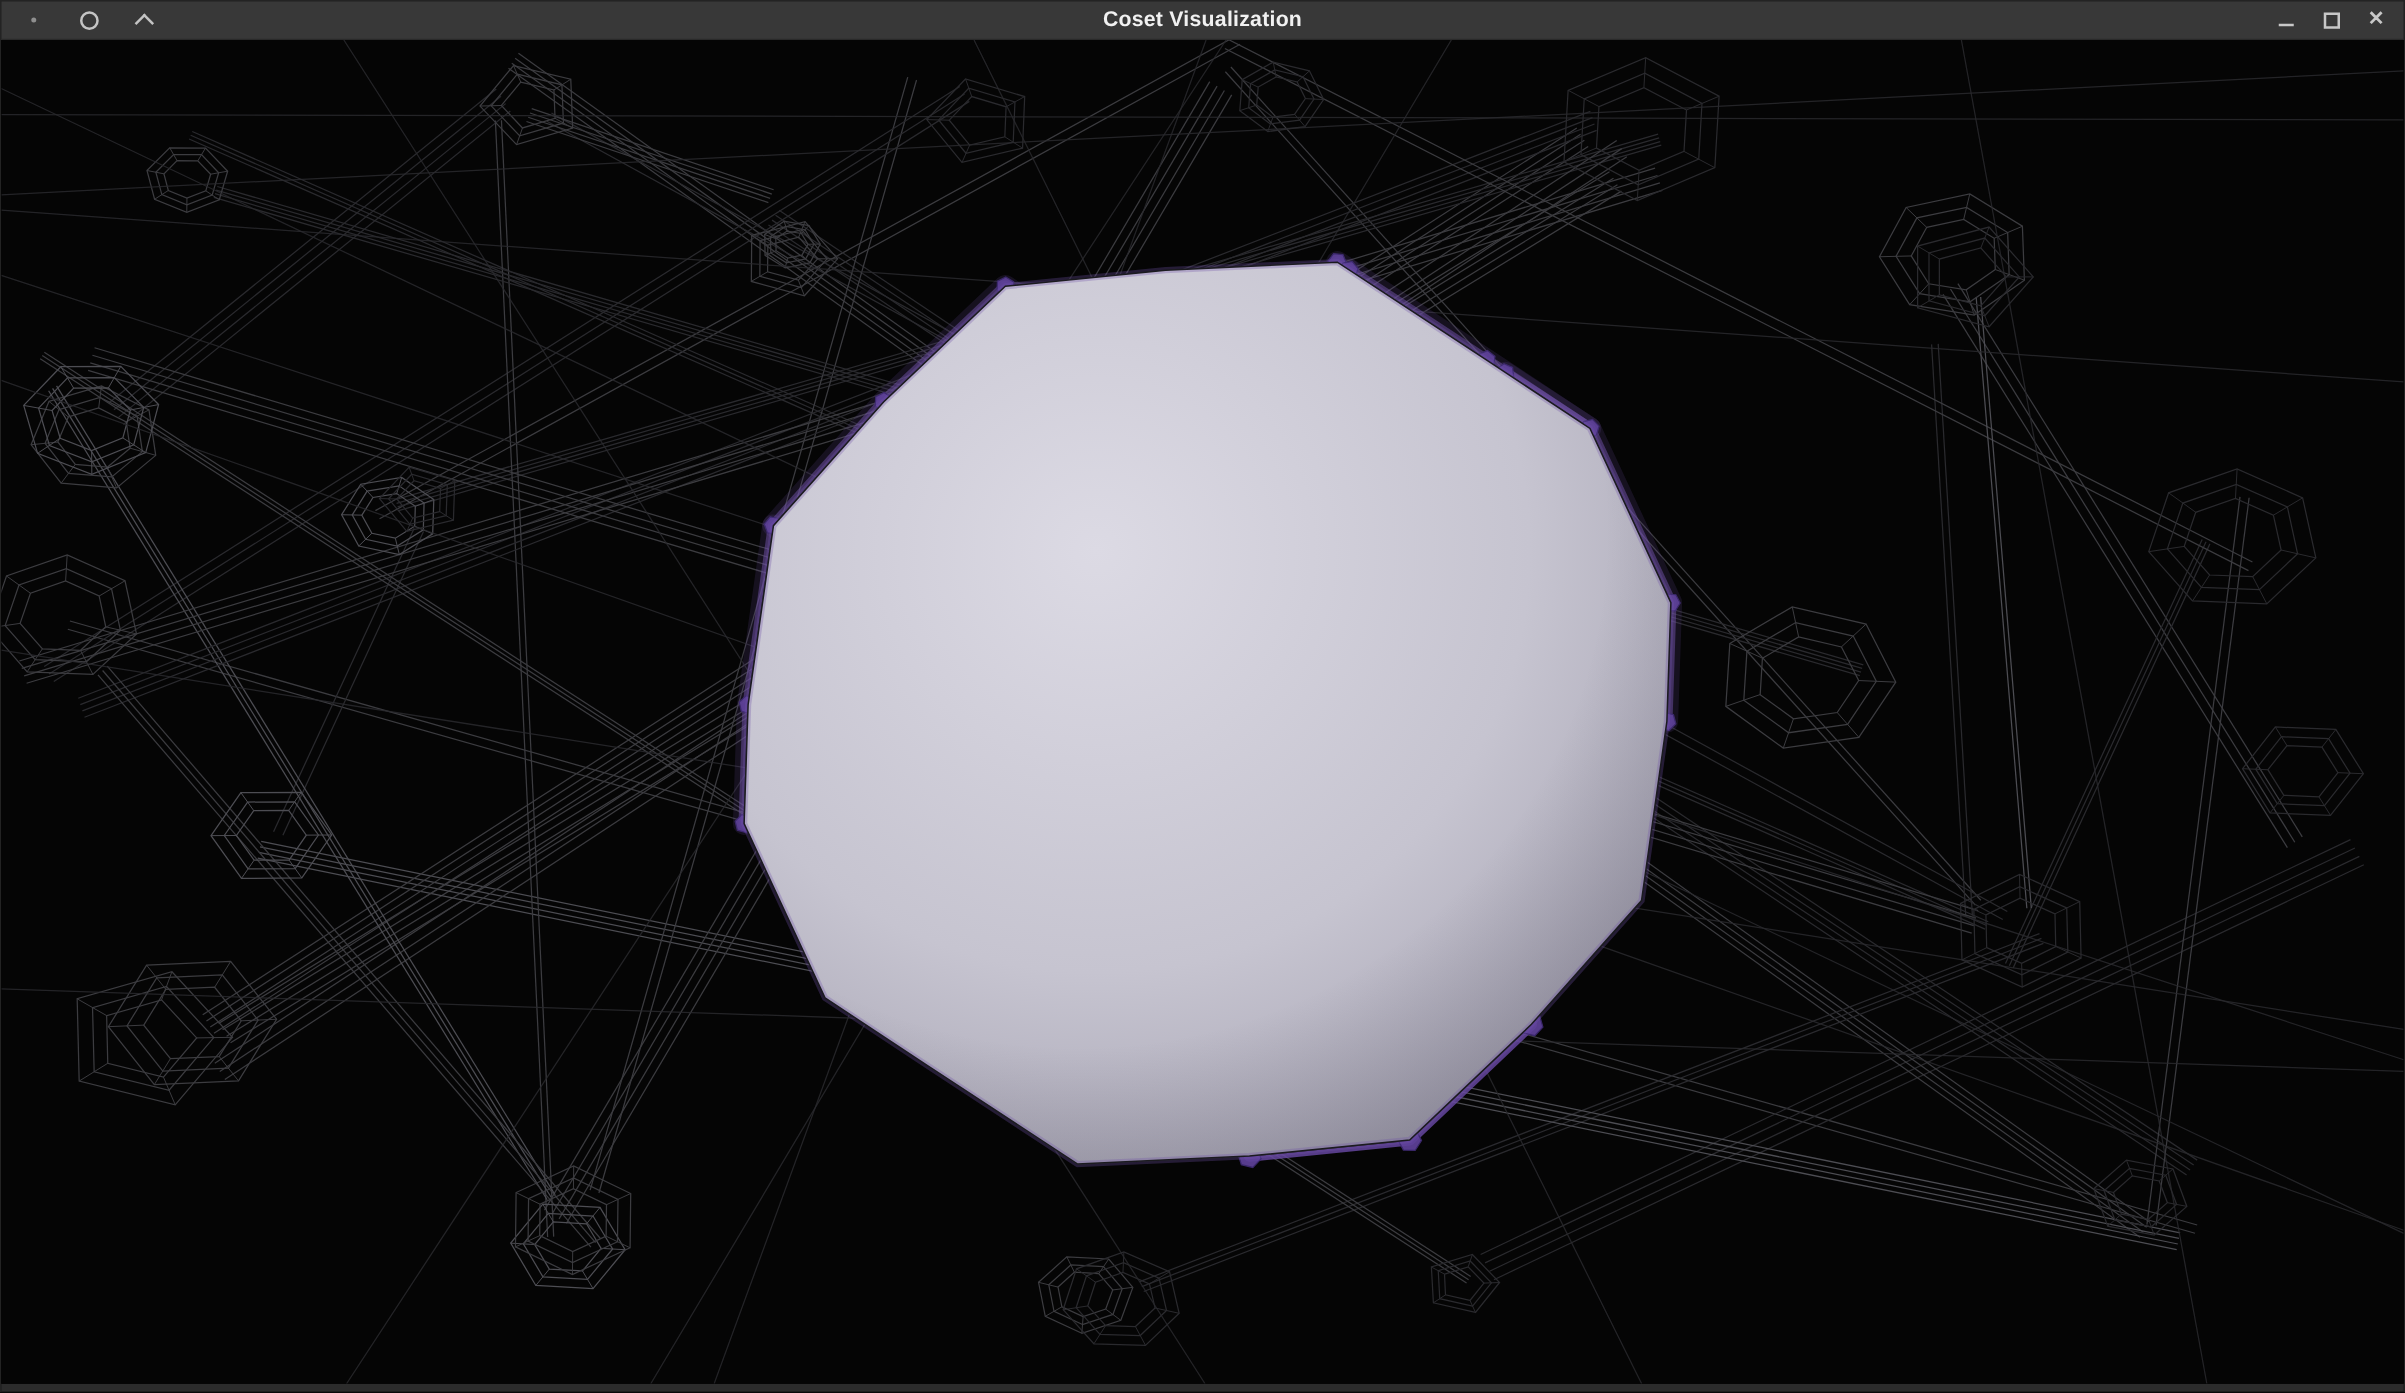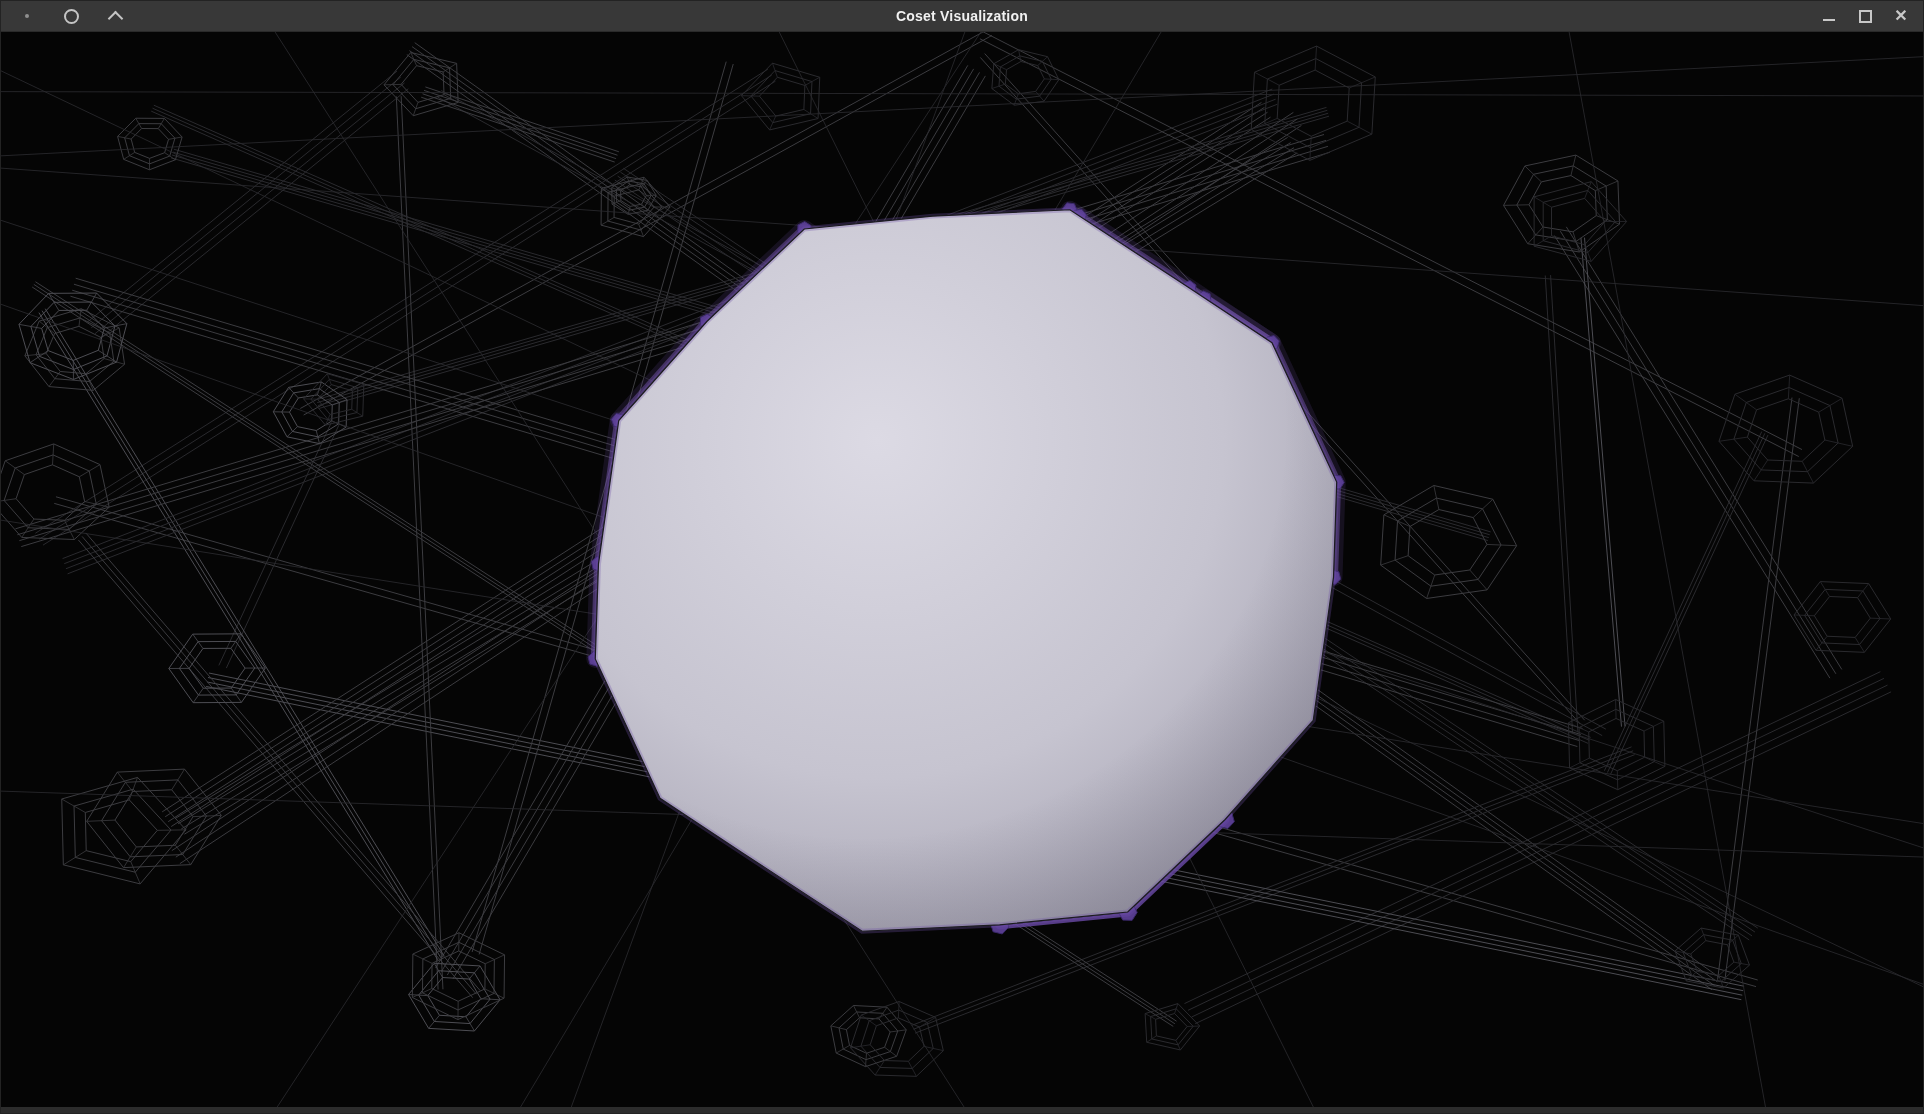--- a/index.html
+++ b/index.html
@@ -3,21 +3,21 @@
 <meta charset="utf-8">
 <style>
   html,body{margin:0;padding:0;width:100%;height:100%;overflow:hidden;background:#000;
     font-family:"Liberation Sans",sans-serif;}
   .window{width:100%;height:100%;display:flex;flex-direction:column;box-sizing:border-box;
     border:1px solid #232323;background:#050505;}
   
   .titlebar{flex:0 0 30px;height:30px;background:#383838;display:flex;align-items:center;
     position:relative;user-select:none;border-bottom:1px solid #2a2a2a;}
   .tb-left{display:flex;align-items:center;gap:20px;padding-left:14px;z-index:2;}
-  .tb-title{position:absolute;left:0;right:0;text-align:center;color:#f1f1f1;font-size:14px;
+  .tb-title{position:absolute;left:0;right:0;text-align:center;color:#f1f1f1;font-size:17px;
     font-weight:bold;letter-spacing:.2px;pointer-events:none;}
   .tb-right{margin-left:auto;display:flex;align-items:center;gap:12px;padding-right:10px;z-index:2;}
   .tb-btn{width:24px;height:24px;display:flex;align-items:center;justify-content:center;
     color:#c8c8c8;cursor:default;}
   .dot-ico{width:4px;height:4px;border-radius:50%;background:#8f8f8f;}
   .circle-ico{width:11px;height:11px;border:2px solid #c4c4c4;border-radius:50%;}
   .chev-ico{width:9px;height:9px;border-left:2px solid #c4c4c4;border-top:2px solid #c4c4c4;
     transform:rotate(45deg);margin-top:5px;}
   .min-ico{width:12px;height:2px;background:#c8c8c8;margin-top:8px;}
   .max-ico{width:9px;height:9px;border:2px solid #c8c8c8;}

